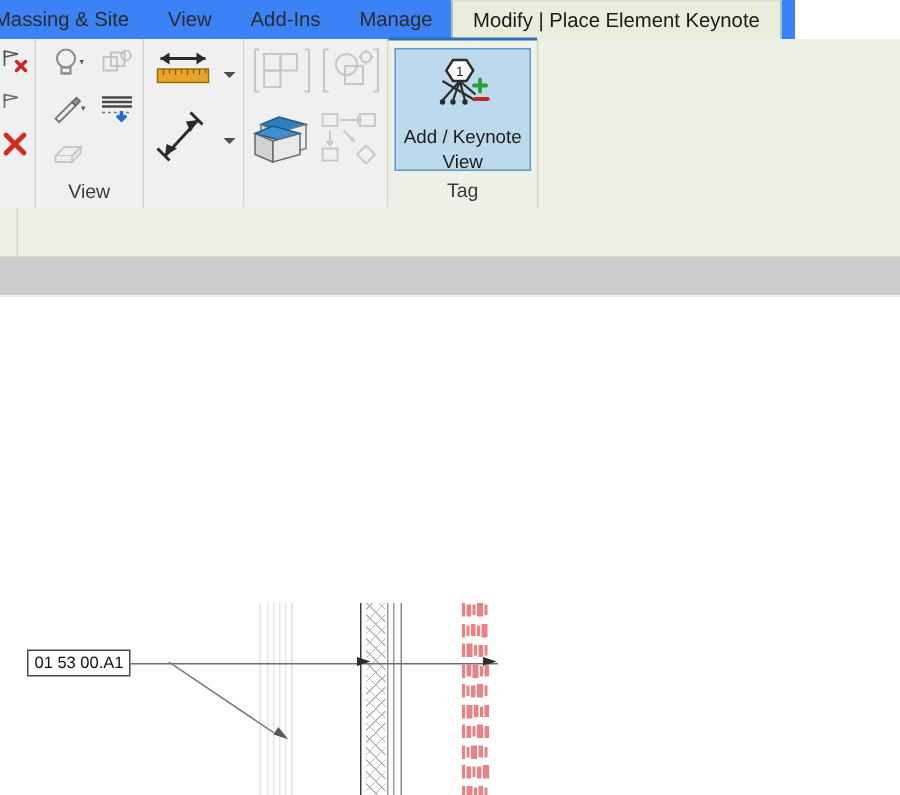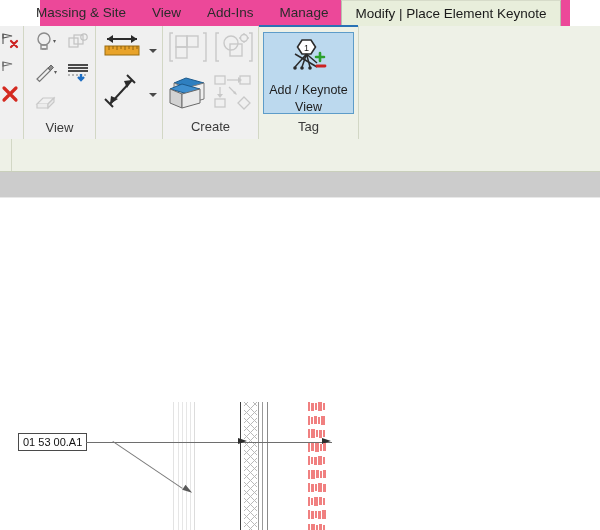--- a/index.html
+++ b/index.html
@@ -7,22 +7,21 @@
     width:600px;height:530px;overflow:hidden;
     font-family:"Liberation Sans",sans-serif;
     background:#ffffff;
     -webkit-font-smoothing:antialiased;
   }
   #app{position:relative;width:600px;height:530px;}
 
   
   .tabstrip{
     position:absolute;left:0;top:0;width:530px;height:26px;
-    background:#ec4899;
-    margin-left:40px;
+    background:#3b82f6;
   }
   .tabs{display:flex;align-items:flex-end;height:26px;}
   .tab{
     height:26px;line-height:26px;
     padding:0 13px;
     font-size:13.5px;color:#2b2b2b;
     white-space:nowrap;
     box-sizing:border-box;
   }
   .tab.first{padding-left:0;margin-left:-4px;}
@@ -389,21 +388,20 @@
               <path d="M26 4 l4 3 -4 3 z" fill="#8a8a8a"></path>
               <path d="M8 14 v8" stroke="#8a8a8a" stroke-width="1.3"></path>
               <path d="M5 21 l3 4 3-4 z" fill="#8a8a8a"></path>
               <path d="M17 14 l7 7" stroke="#8a8a8a" stroke-width="1.3"></path>
               <path d="M21 20 l4 2 -2 -4 z" fill="#8a8a8a"></path>
               <rect x="3" y="26" width="10" height="8" fill="none" stroke="#8a8a8a" stroke-width="1.3"></rect>
               <path d="M32 24 l6 6 -6 6 -6 -6 z" fill="none" stroke="#8a8a8a" stroke-width="1.3"></path>
             </svg>
           </span>
         </div>
-        <div class="panel-label">Create</div>
       </div>
 
       <div class="panel p-tag">
         <div class="tagtop"></div>
         <div class="panel-body">
           <div class="bigbtn">
             <span class="icon">
               <svg width="46" height="40" viewBox="0 0 46 40">
                 <path d="M16 3 l9 0 4.5 7 -4.5 7 -9 0 -4.5 -7 z" fill="#ffffff" stroke="#2b2b2b" stroke-width="1.6"></path>
                 <text x="20.5" y="13.5" font-family="Liberation Sans, sans-serif" font-size="9" fill="#1a1a1a" text-anchor="middle">1</text>

